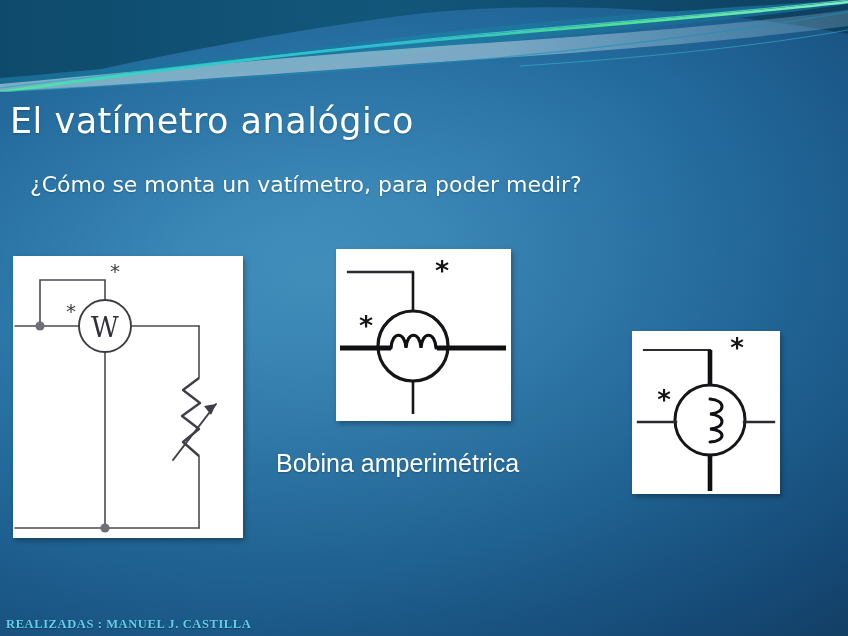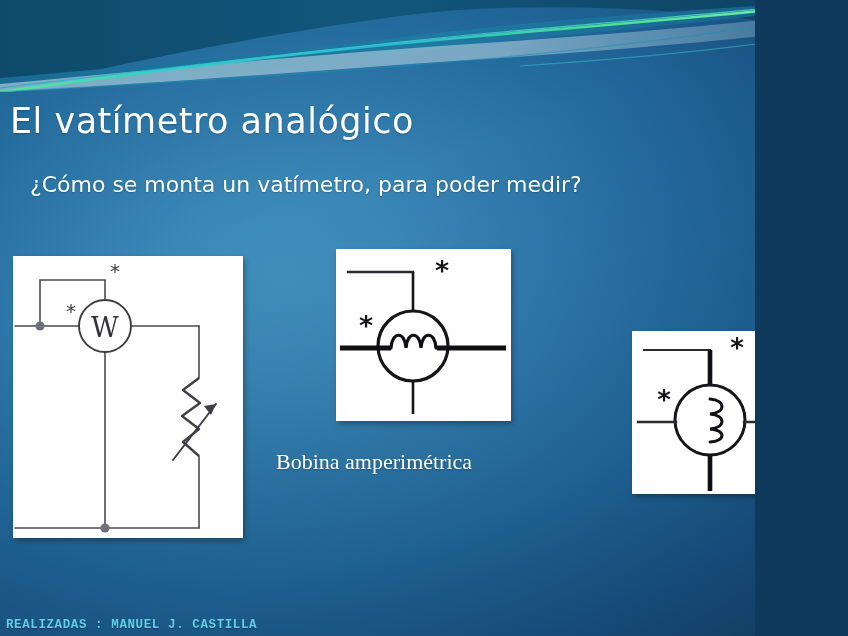--- a/index.html
+++ b/index.html
@@ -5,21 +5,21 @@
   html, body {
     margin: 0;
     padding: 0;
     background: #0f3a5c;
   }
   body {
     font-family: "DejaVu Sans", sans-serif;
   }
   #slide {
     position: relative;
-    width: 755px;
+    width: 848px;
     height: 636px;
     overflow: hidden;
     background: #0f172a;
   }
   
   .bg-base {
     position: absolute;
     inset: 0;
     background:
       radial-gradient(ellipse 92% 78% at 38% 44%,
@@ -69,22 +69,22 @@
     top: 172px;
     font-family: "DejaVu Sans", sans-serif;
     font-size: 22px;
     color: #ffffff;
     text-shadow: 0 1px 2px rgba(0,0,0,0.22);
     white-space: nowrap;
   }
   
   .caption {
     position: absolute;
-    font-family: Liberation Serif, serif;
-    font-size: 22px;
+    font-family: Liberation Sans, sans-serif;
+    font-size: 25px;
     color: #ffffff;
     text-shadow: 0 1px 2px rgba(0,0,0,0.25);
     white-space: nowrap;
   }
   #cap-amp  { left: 276px; top: 449px; }
   #cap-volt { left: 571px; top: 532px; }
 
   
   .figure {
     position: absolute;
@@ -95,21 +95,21 @@
   #fig-circuit { left: 13px;  top: 256px; width: 230px; height: 282px; }
   #fig-amp     { left: 336px; top: 249px; width: 175px; height: 172px; }
   #fig-volt    { left: 632px; top: 331px; width: 148px; height: 163px; }
   .figure svg { display: block; width: 100%; height: 100%; }
 
   
   .footer {
     position: absolute;
     left: 6px;
     bottom: 4px;
-    font-family: Liberation Mono, monospace;
+    font-family: Liberation Serif, serif;
     font-size: 12.5px;
     font-weight: bold;
     letter-spacing: 0.6px;
     color: #5fd2ea;
     text-shadow: 0 1px 1px rgba(0,0,0,0.35);
     white-space: nowrap;
   }
 </style>
 </head>
 <body>

